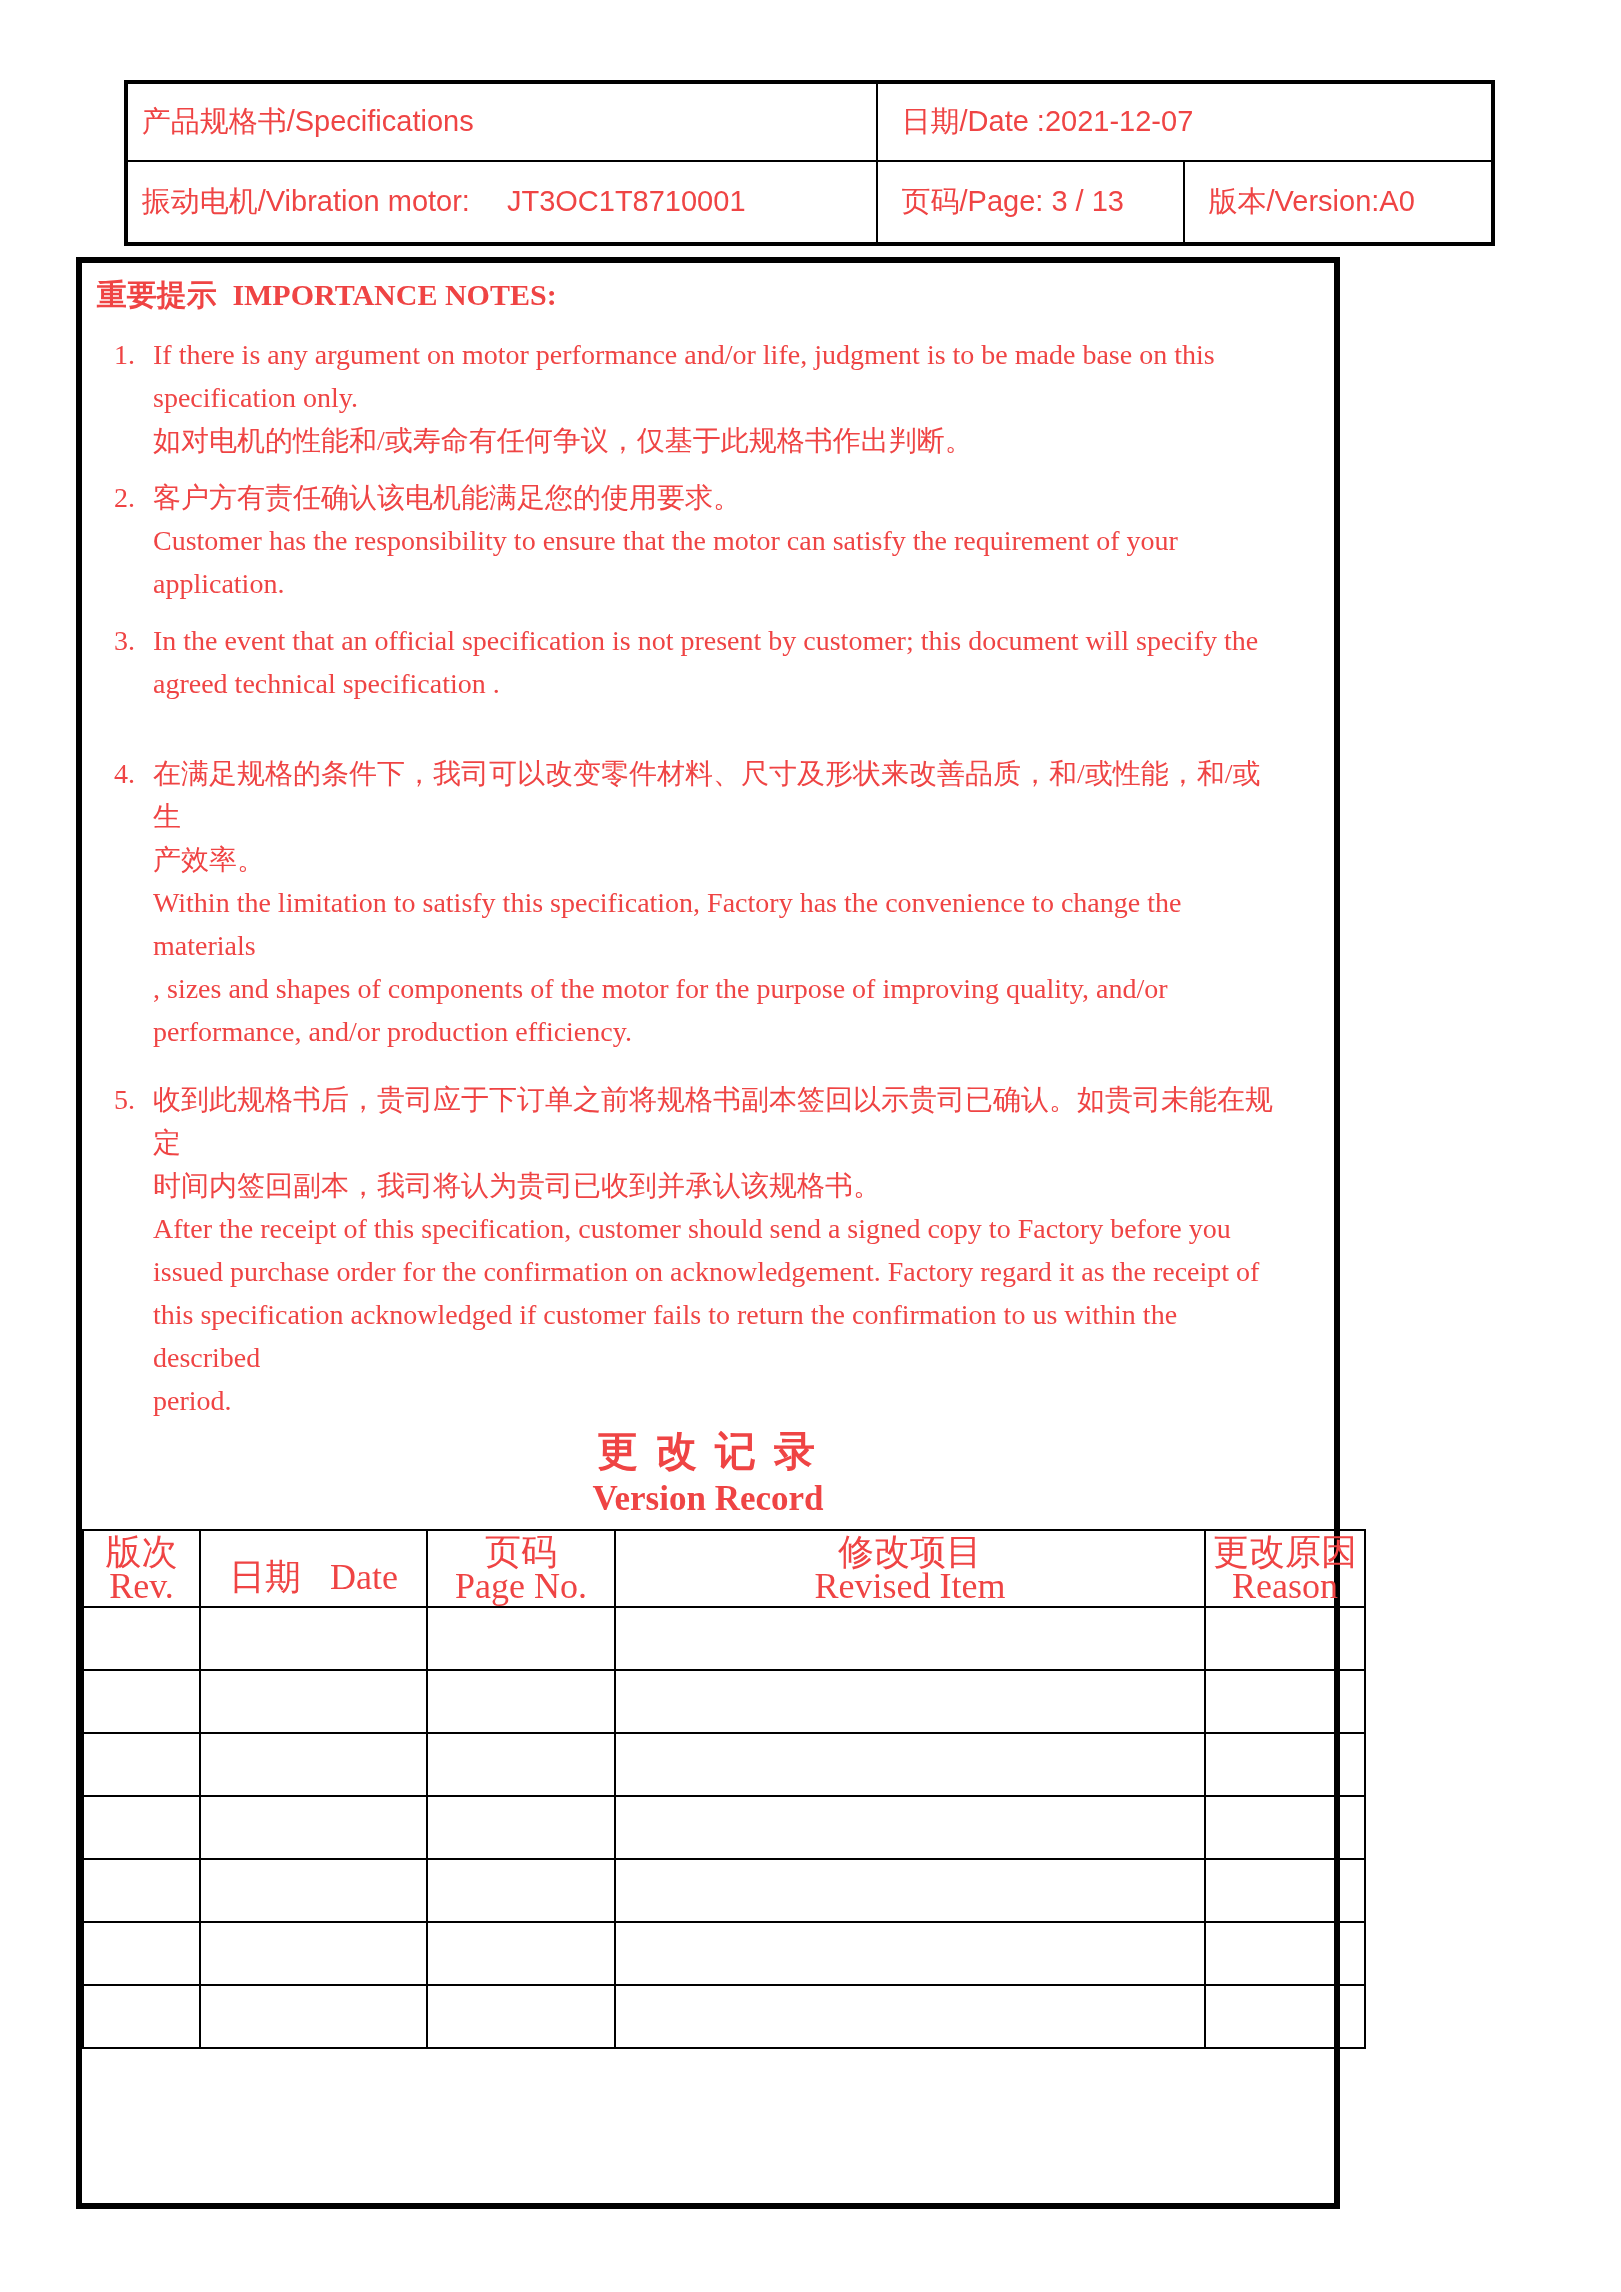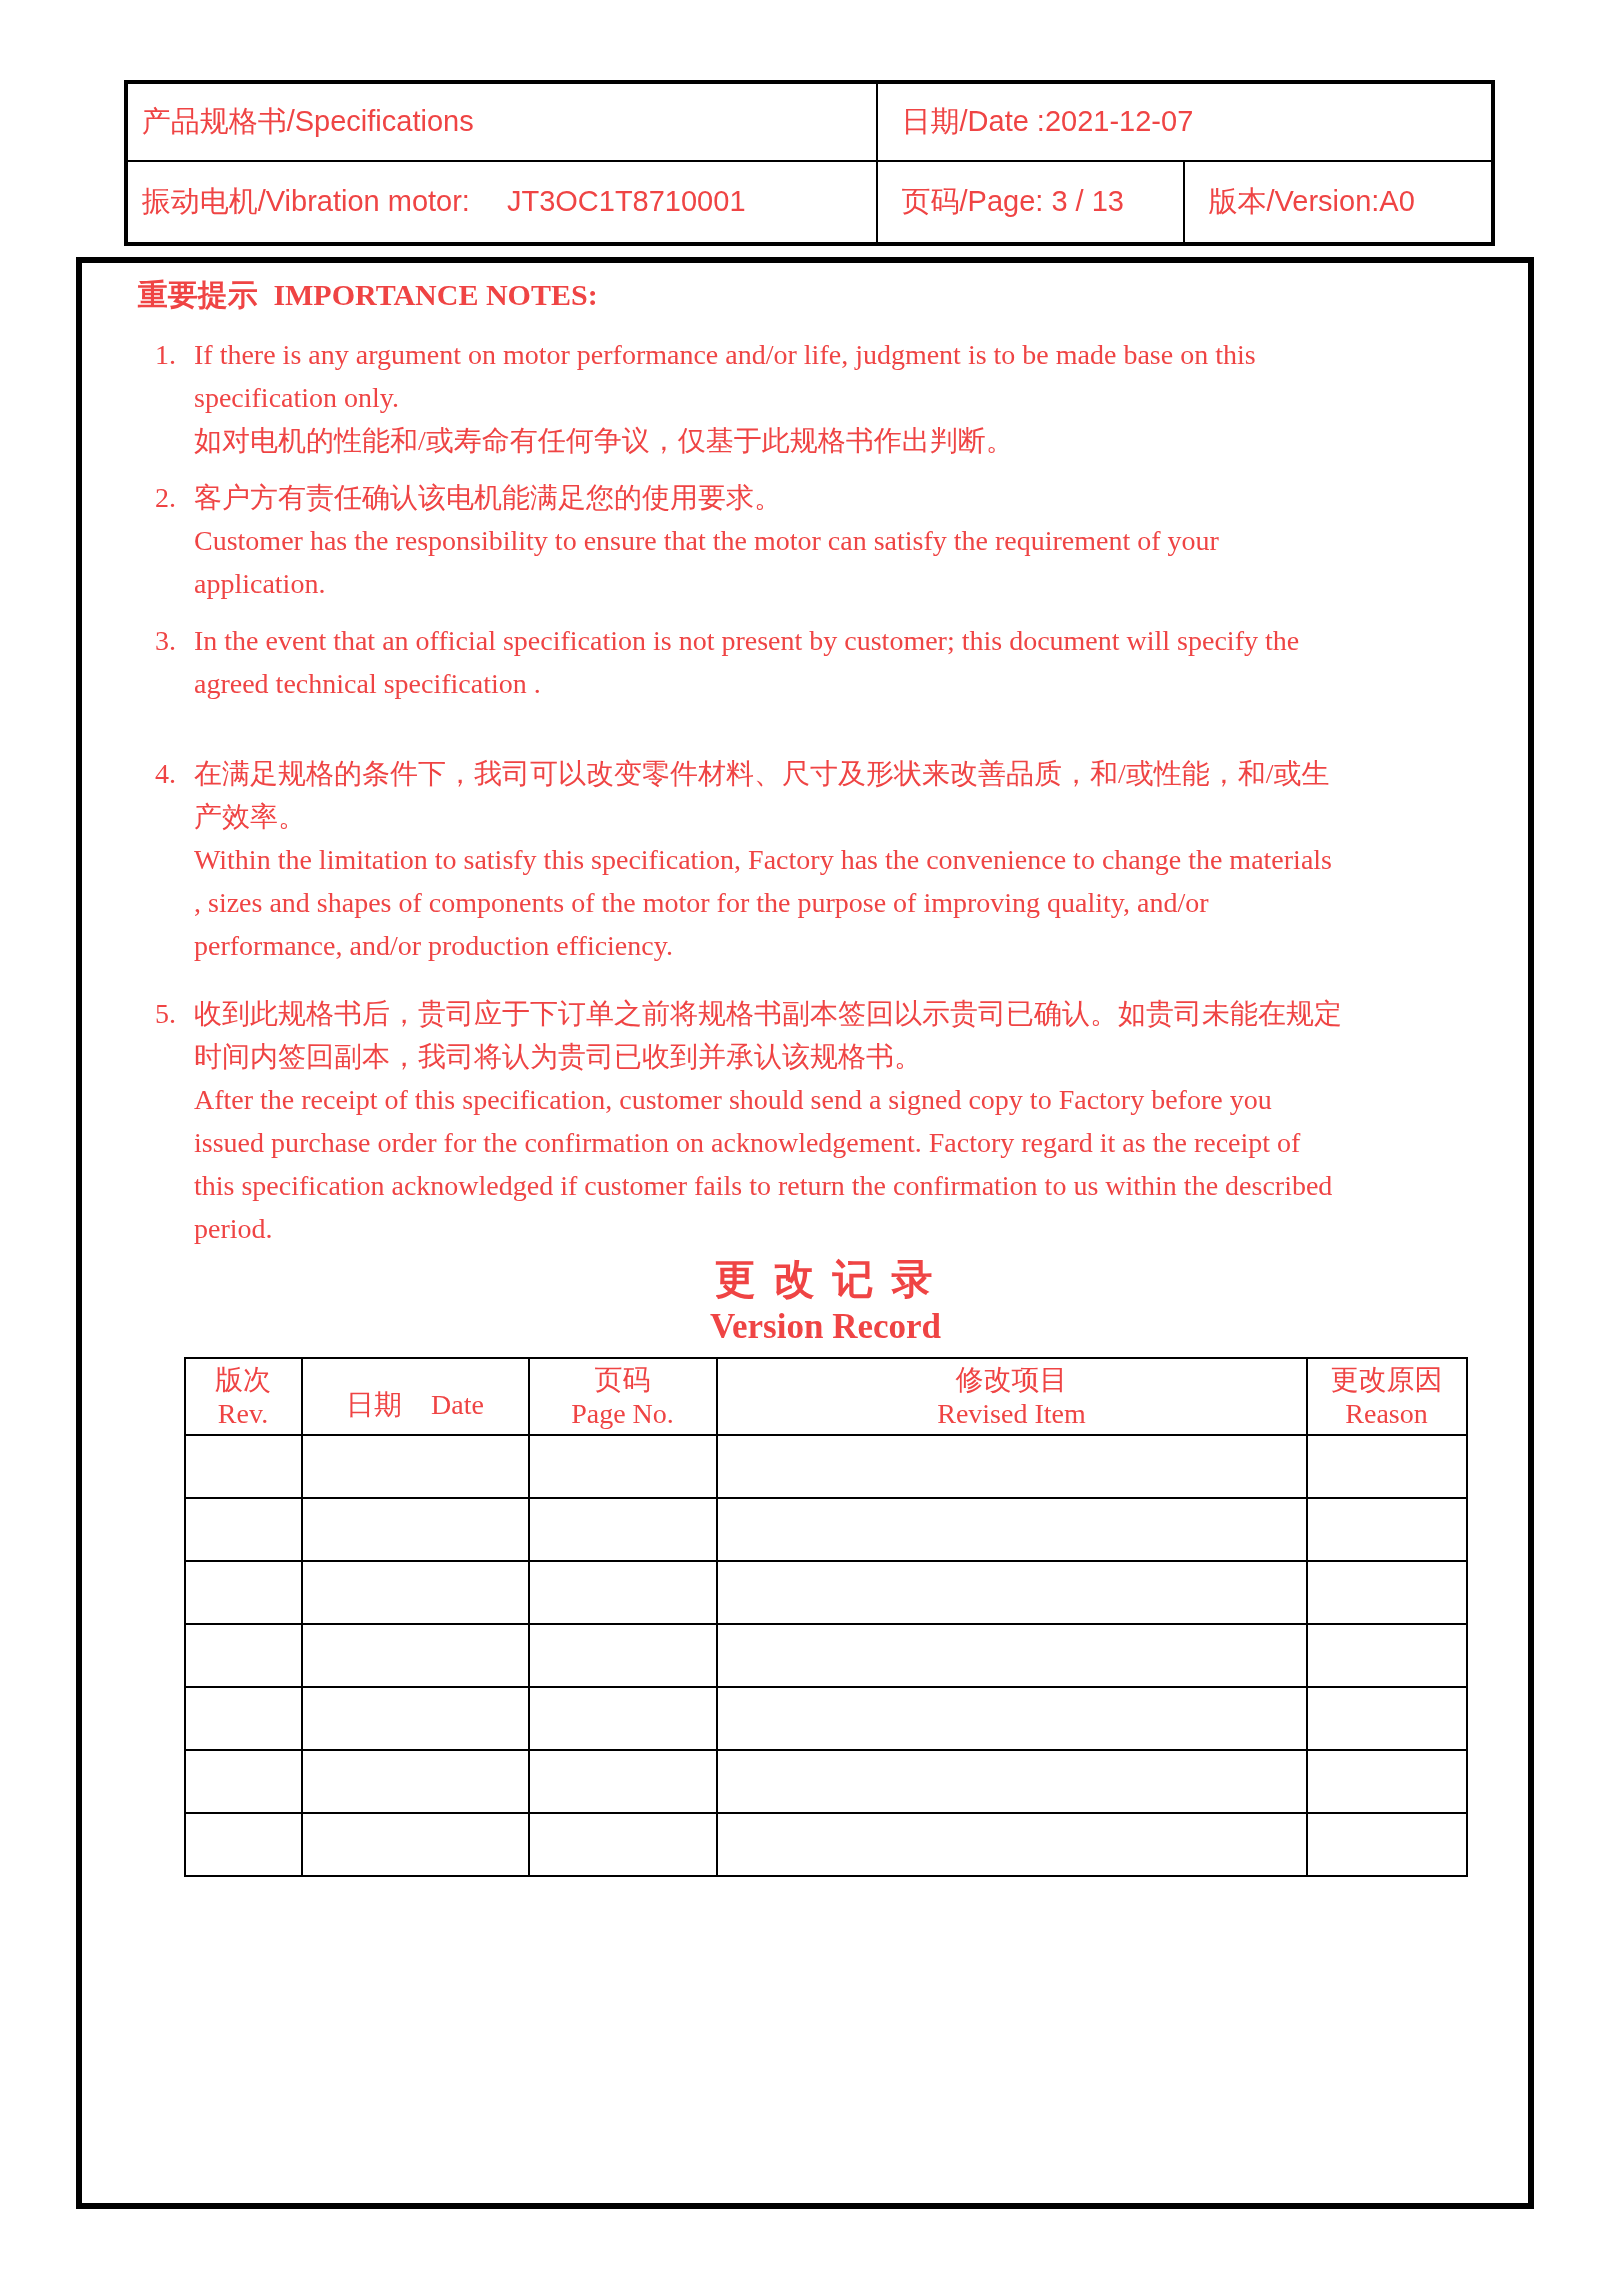--- a/index.html
+++ b/index.html
@@ -26,24 +26,23 @@
     overflow:hidden;
   }
   .header-table{border:4.9px solid #000;}
   .header-table tr.r1 td{height:76px;}
   .header-table tr.r2 td{height:80px;}
   .header-table td.first{padding-left:13.7px;}
   .model-number{margin-left:37px;}
   
   .notes-box{
     position:absolute;left:76px;top:257px;
-    width:1458px;height:1952px;
+    width:1264px;height:1952px;
     border:6.9px solid #000;
     box-sizing:border-box;
-    padding-left:41px;
   }
   .notes-title{
     margin:11.8px 0 0 14.7px;
     font-size:30px;font-weight:bold;
     display:flex;gap:15.7px;align-items:baseline;
   }
   .note-item{
     display:flex;
     margin-left:32px;margin-right:59px;
     font-size:28px;line-height:43px;
@@ -62,21 +61,21 @@
   }
   .rr-title-en{
     margin-top:0px;text-align:center;
     font-size:35px;font-weight:bold;
   }
   .rr-table{
     margin:9.8px auto 0 auto;
     border-collapse:collapse;table-layout:fixed;
     width:1282px;
     border:2.9px solid #000;
-    font-size:28px;
+    font-size:36px;
   }
   .rr-table td{
     border-left:2px solid #000;border-right:2px solid #000;
     border-top:2.9px solid #000;border-bottom:2.9px solid #000;
     text-align:center;vertical-align:middle;
     padding:0;overflow:hidden;
   }
   .rr-table tr.rr-head td{height:75px;line-height:34px;}
   .rr-table tr.rr-data td{height:69px;}
   .rr-table tr.rr-empty td{height:61px;}

